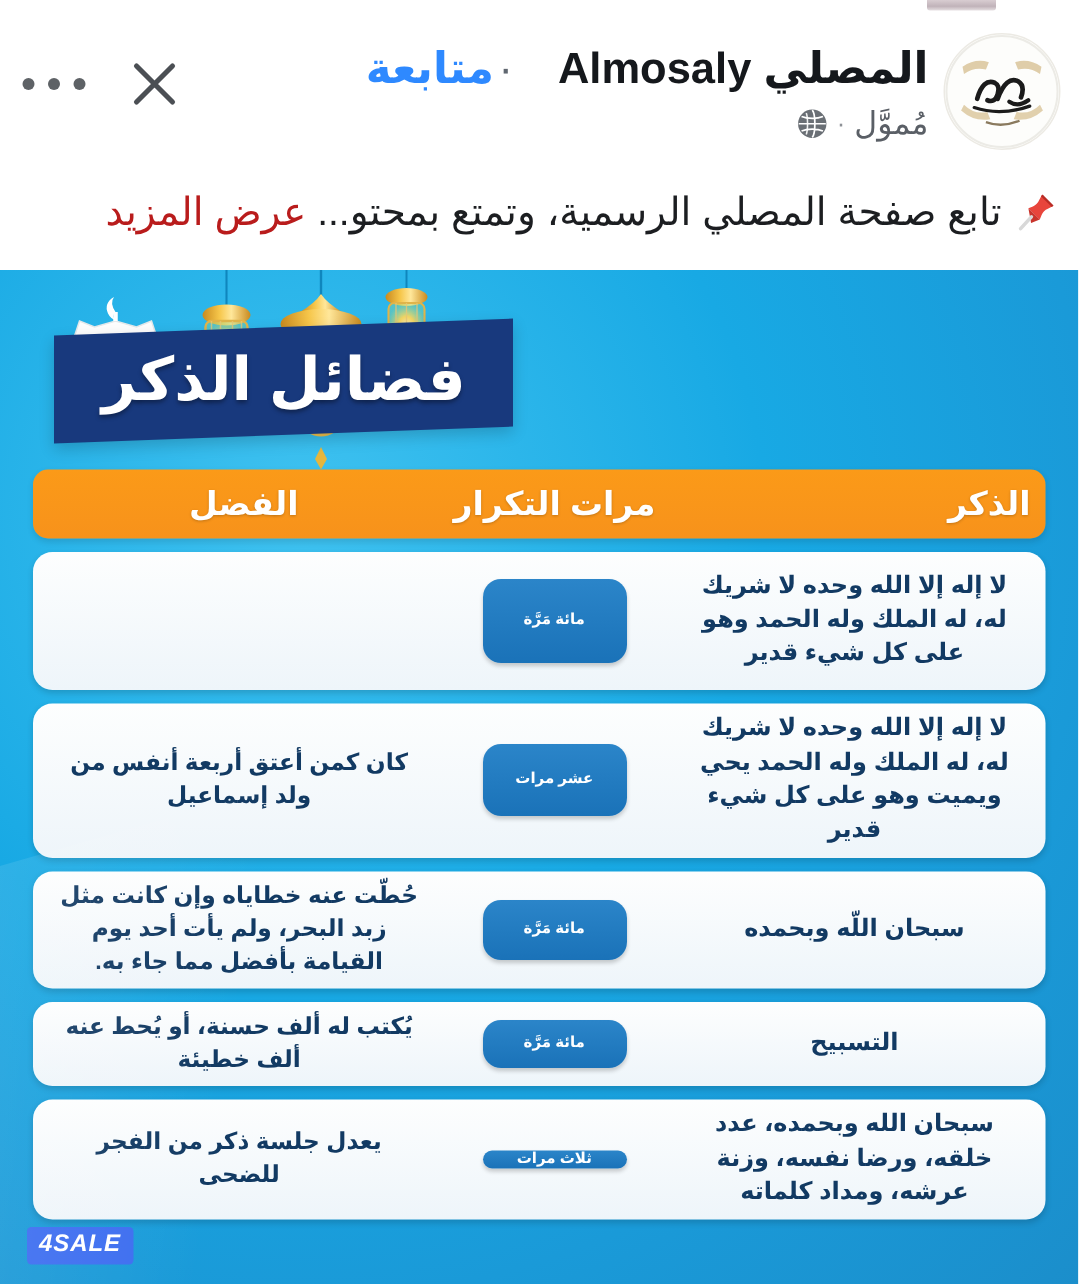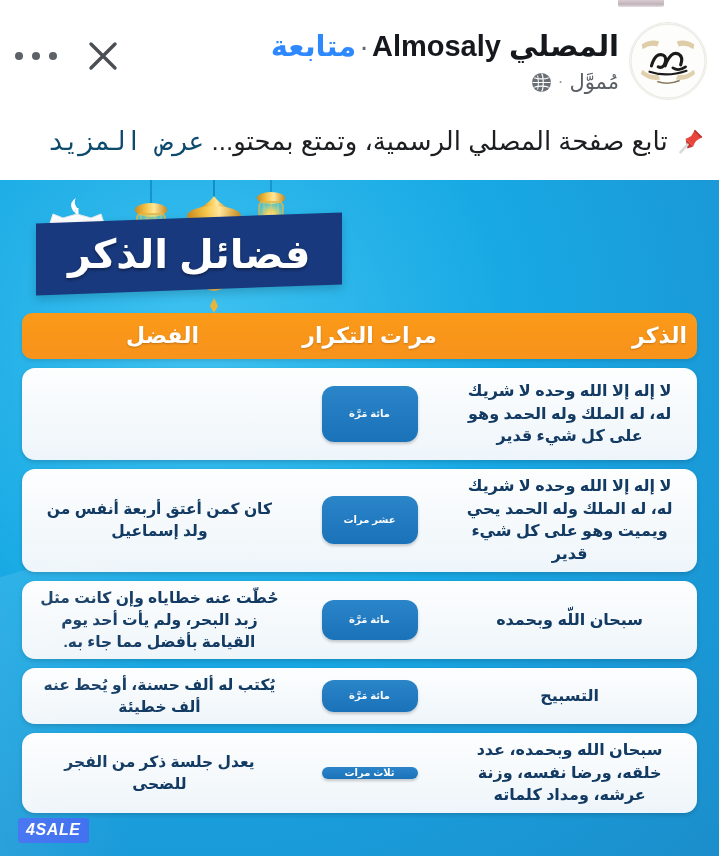--- a/index.html
+++ b/index.html
@@ -56,21 +56,21 @@
     text-align: right;
     direction: rtl;
   }
   .hdr-line1 {
     font-size: 29px;
     font-weight: 700;
     color: #15181c;
     white-space: nowrap;
     line-height: 1.15;
   }
-  .page-name { color: #15181c; }
+  .page-name { color: #15181c; margin-left: 27px; }
   .dot-sep { color: #606770; font-weight: 400; padding: 0 3px; }
   .follow-link { color: #2e89ff; font-weight: 700; }
 
   .hdr-line2 {
     margin-top: 7px;
     font-size: 21px;
     color: #5a5f66;
     display: flex;
     flex-direction: row;
     align-items: center;
@@ -97,21 +97,21 @@
     position: absolute;
     top: 124px; right: 14px; left: 14px;
     direction: rtl;
     text-align: right;
     font-size: 26px;
     color: #1c1e21;
     line-height: 1.35;
     white-space: nowrap;
   }
   .pin-ic { display: inline-block; vertical-align: -5px; width: 28px; height: 28px; margin-left: 2px; }
-  .see-more { color: #0c4a6e; font-family: Liberation Mono, monospace; }
+  .see-more { color: #b91c1c; }
 
   
   .info {
     position: absolute;
     top: 180px; left: 0;
     width: 719px; height: 676px;
     background: radial-gradient(ellipse at 28% 24%, #3fc2f0 0%, #18a9e4 42%, #1a9ad8 72%, #1b8ecb 100%);
     overflow: hidden;
   }
   .info::after {

